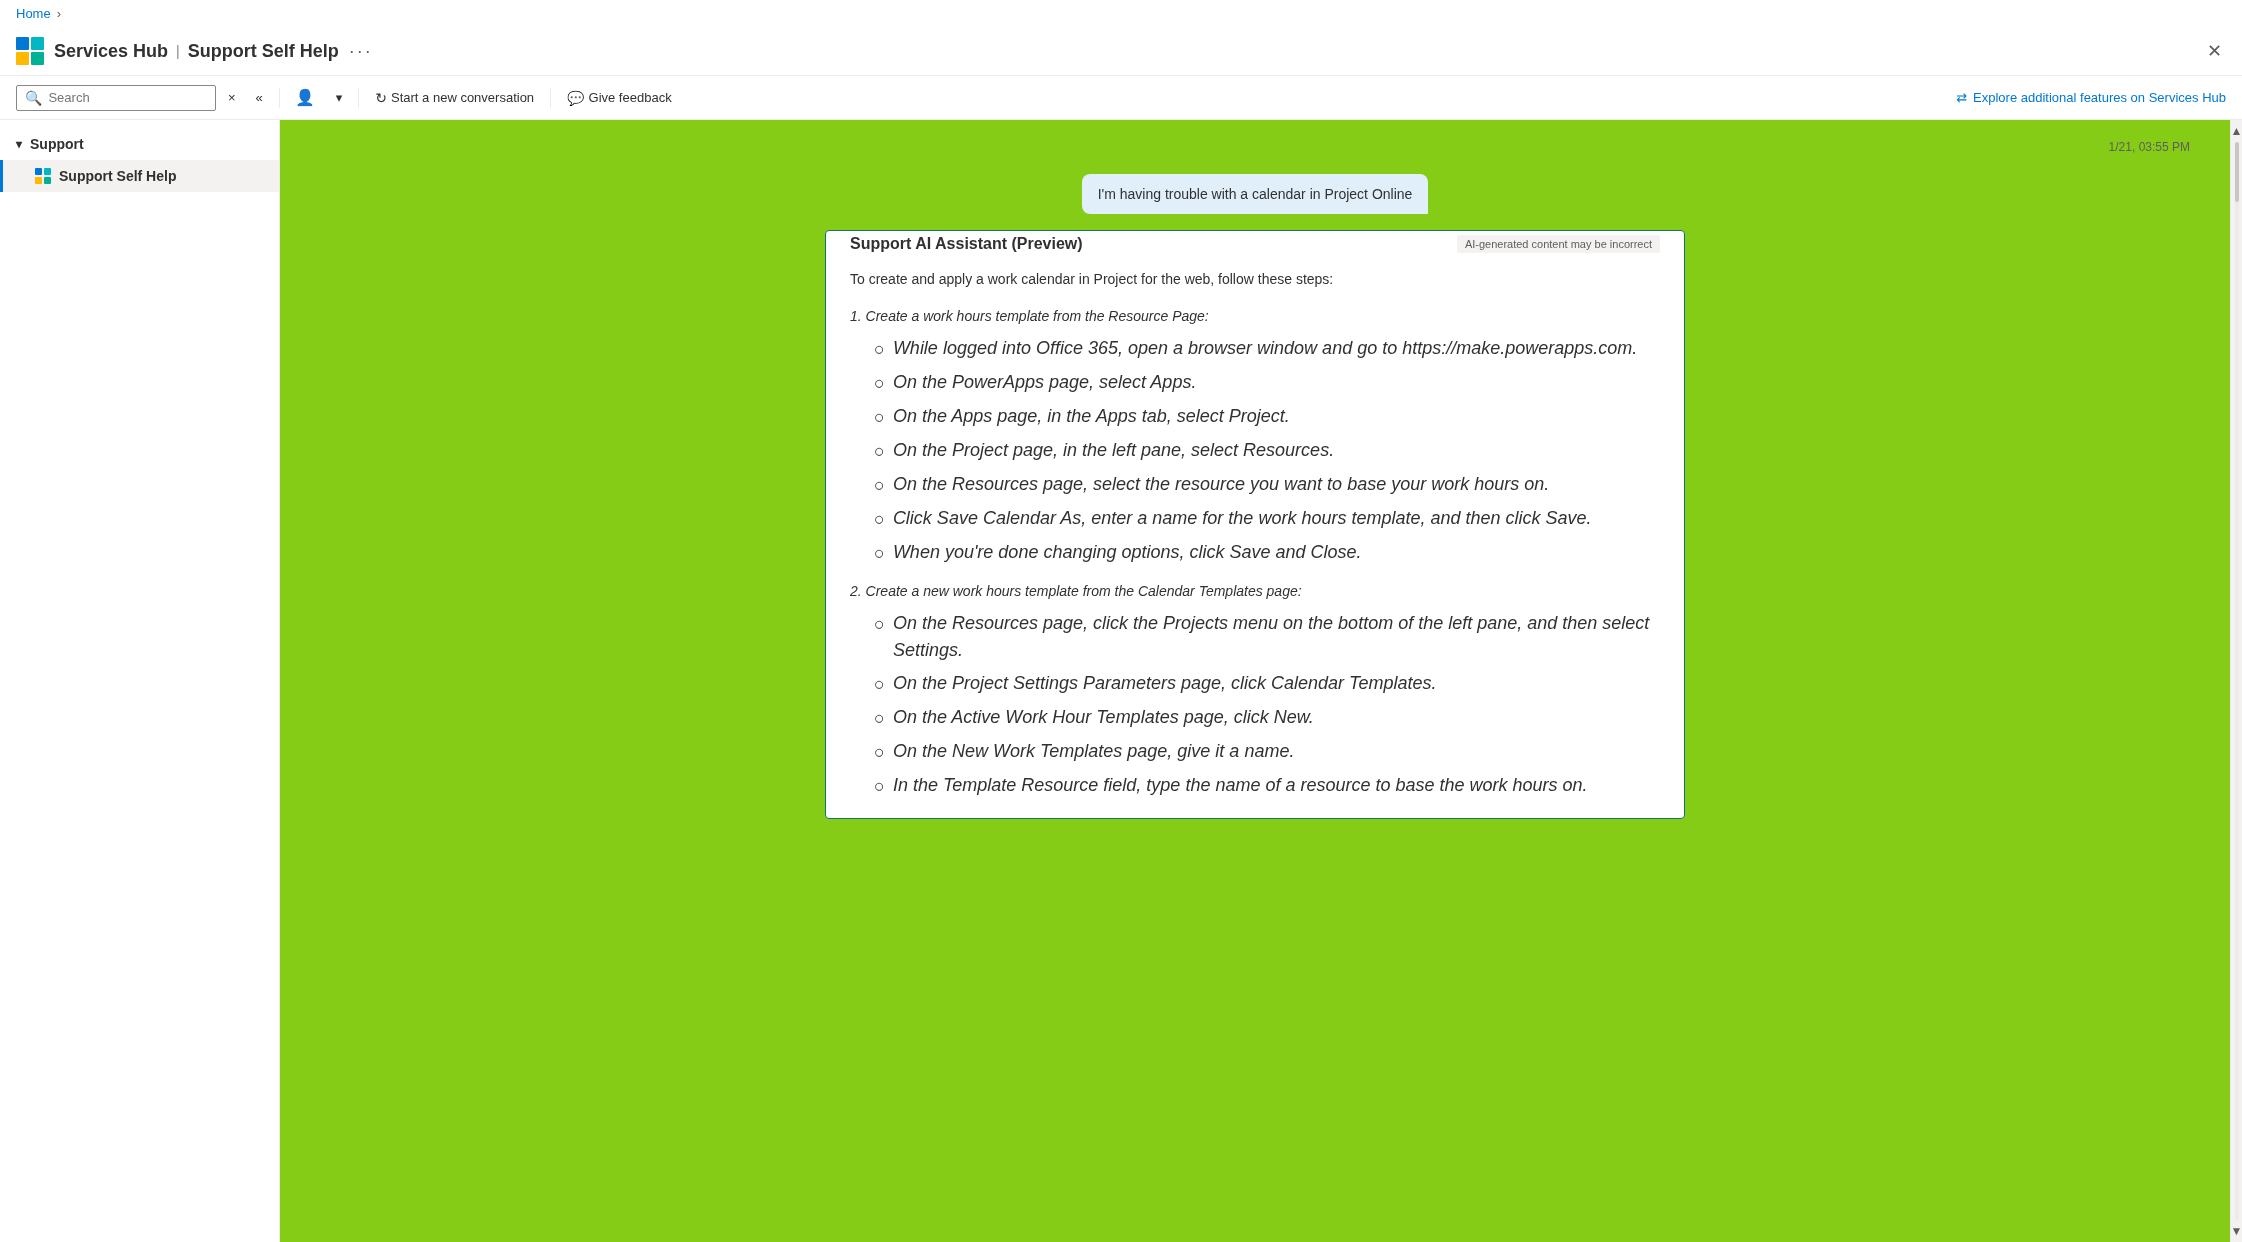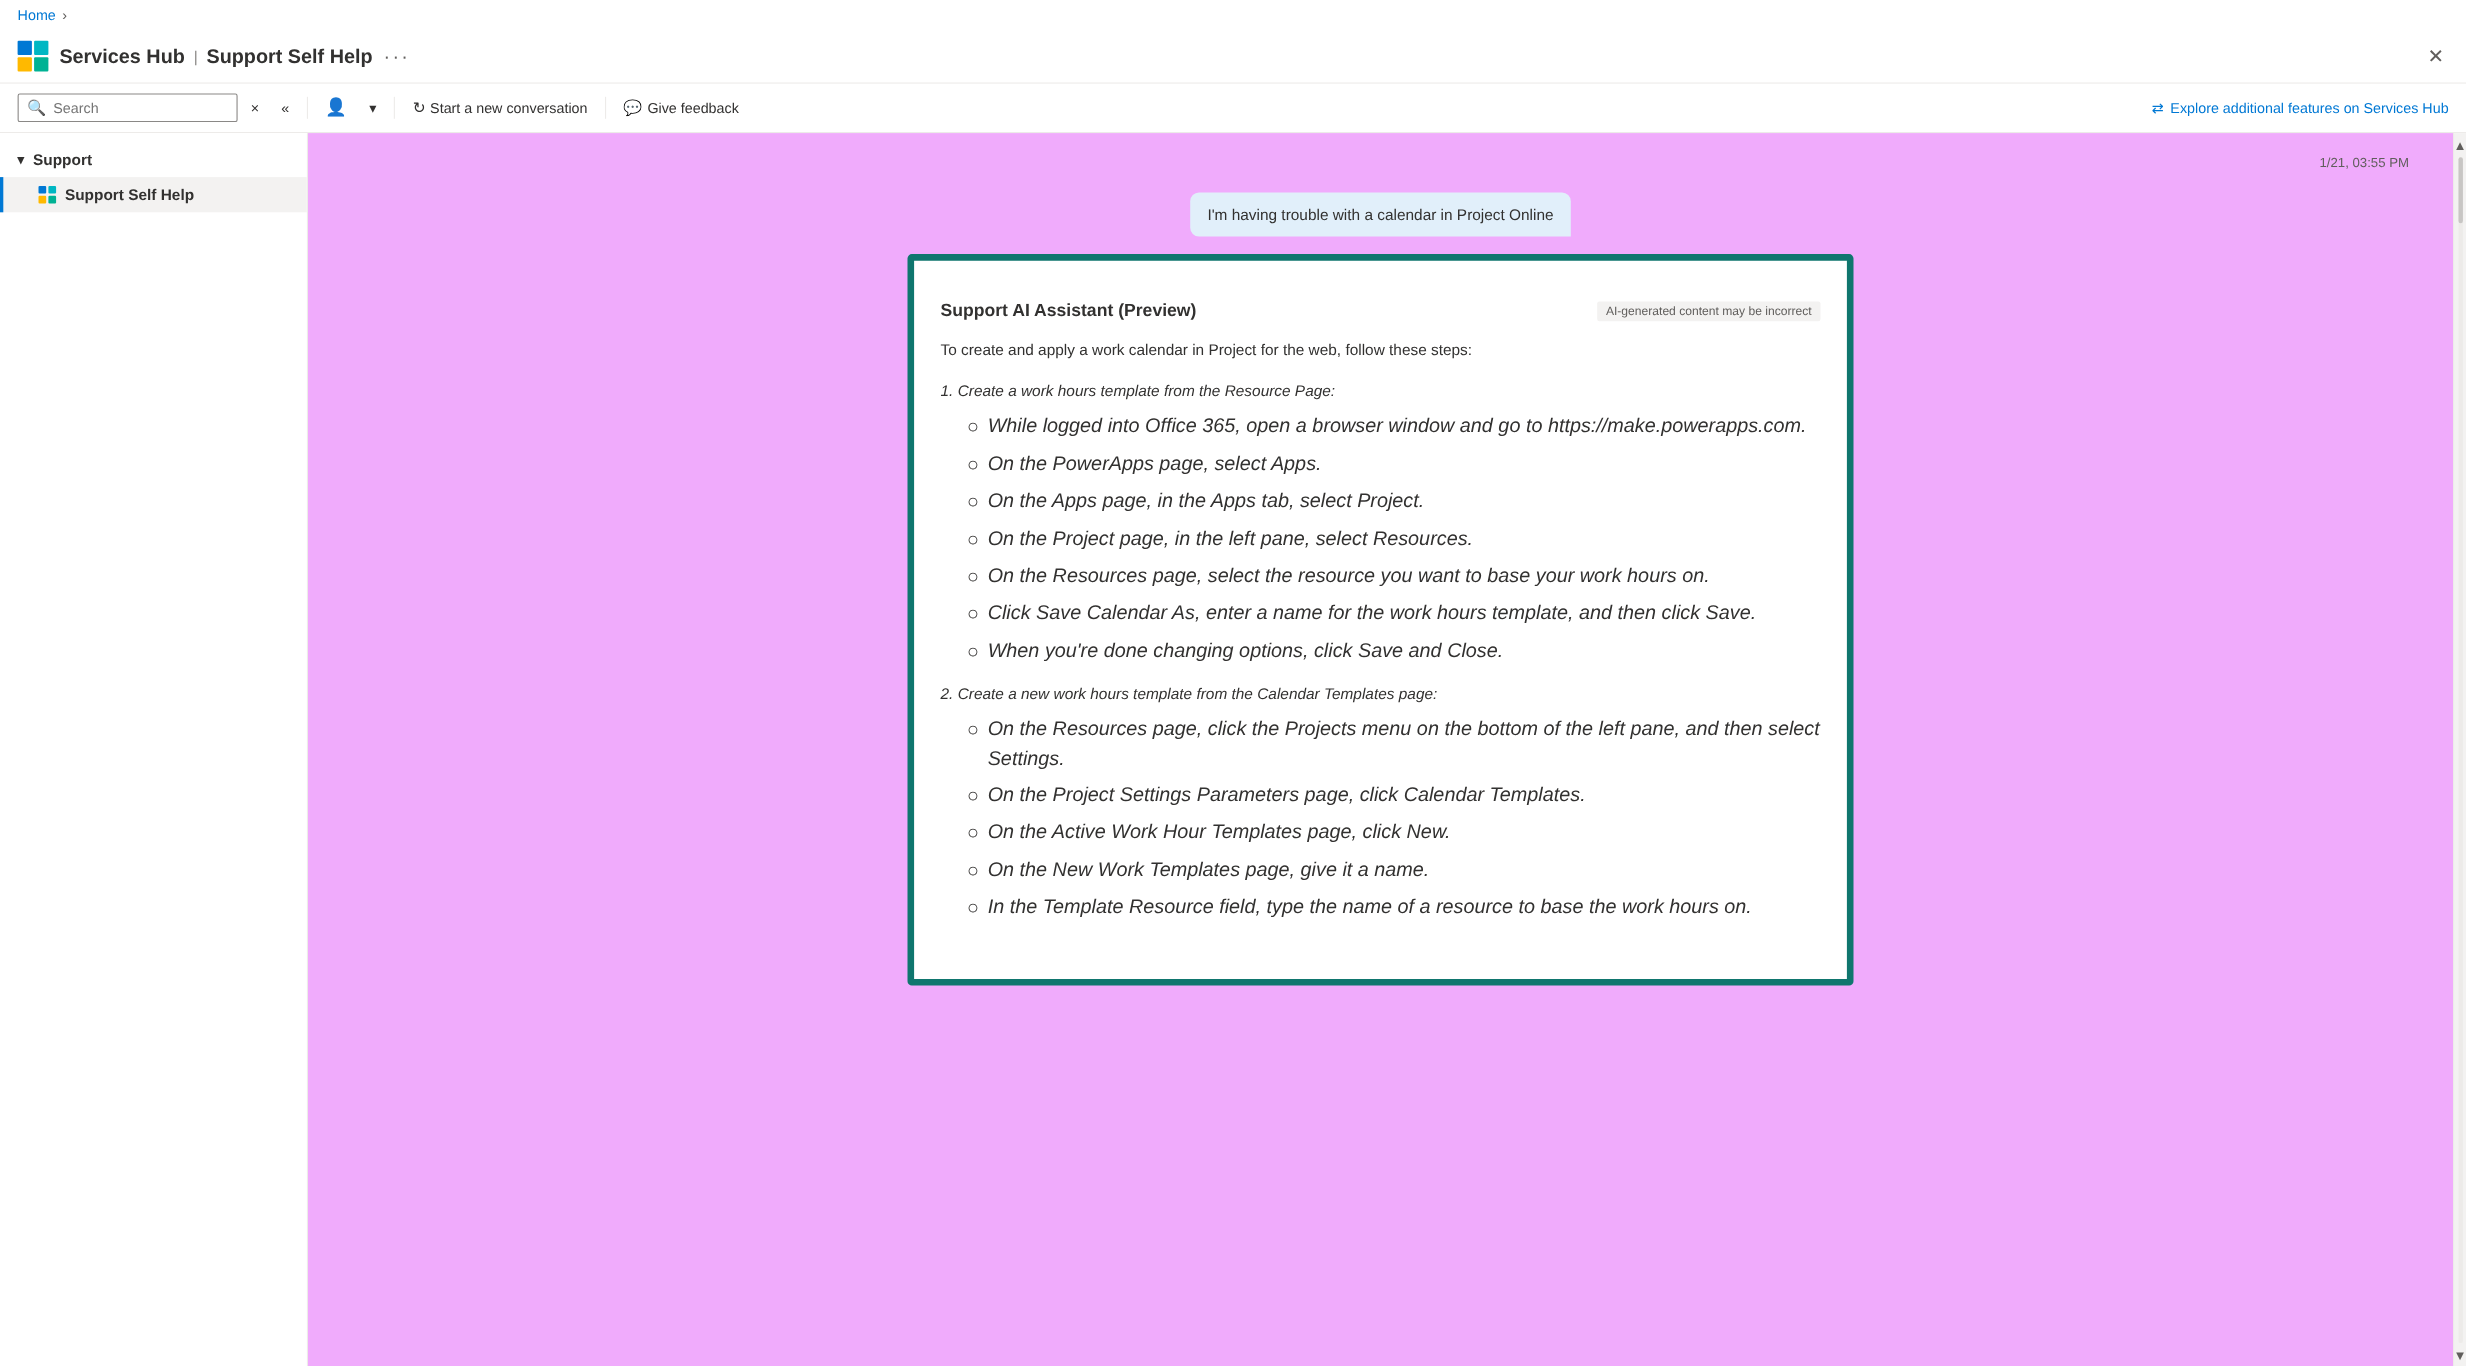--- a/index.html
+++ b/index.html
@@ -153,21 +153,21 @@
       border-left: 3px solid #0078d4;
       font-weight: 600;
     }
 
     
     .content-area {
       flex: 1;
       display: flex;
       flex-direction: column;
       overflow: hidden;
-      background: #f0abfc;
+      background: #84cc16;
     }
 
     
     .chat-area {
       flex: 1;
       overflow-y: auto;
       padding: 20px 40px;
       display: flex;
       flex-direction: column;
       gap: 16px;
@@ -189,23 +189,23 @@
       border-radius: 8px 8px 0 8px;
       padding: 12px 16px;
       max-width: 60%;
       font-size: 14px;
       color: #323130;
     }
 
     
     .ai-card {
       background: #fff;
-      border: 6px solid #0f766e;
+      border: 1px solid #0f766e;
       border-radius: 4px;
-      padding: 37px 24px;
+      padding: 4px 24px;
       max-width: 860px;
       margin: 0 auto;
       width: 100%;
     }
     .ai-card-header {
       display: flex;
       justify-content: space-between;
       align-items: center;
       margin-bottom: 16px;
     }

